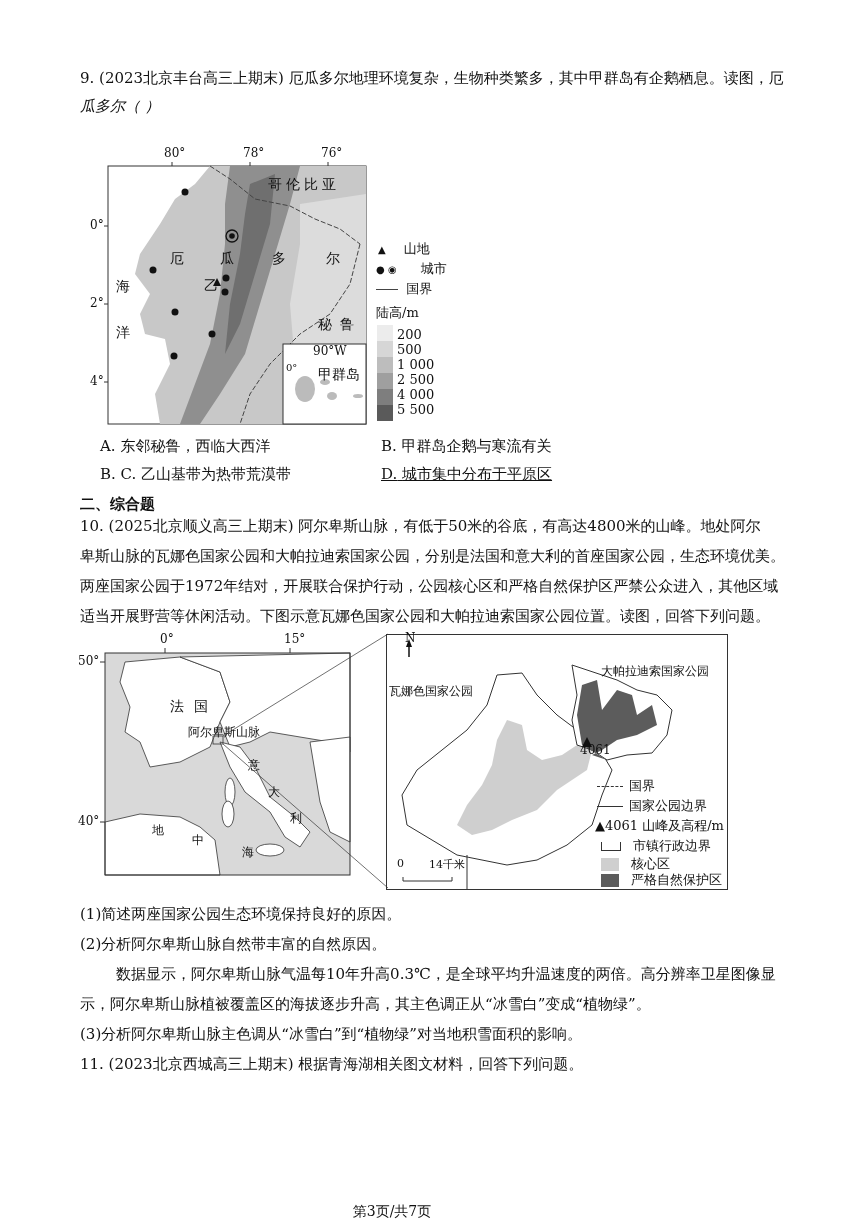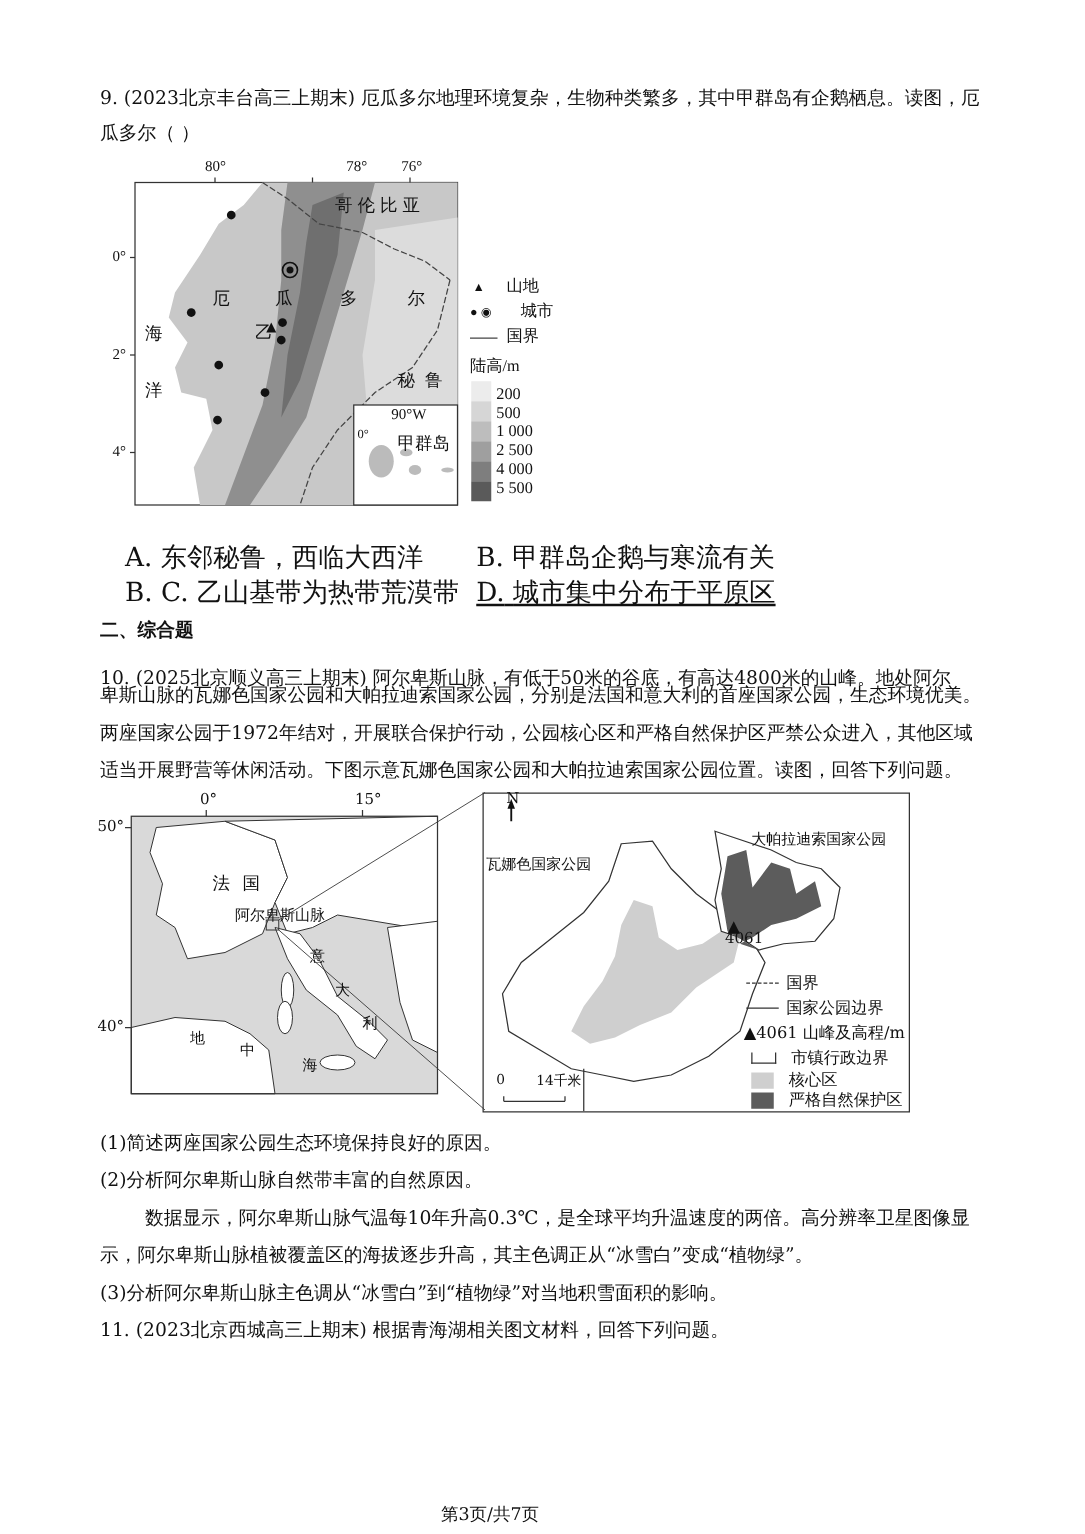--- a/index.html
+++ b/index.html
@@ -1,33 +1,33 @@
 <!DOCTYPE html>
 <html><head>
 <meta charset="utf-8">
 <style>
   html,body{margin:0;padding:0;background:#fff;}
   body{width:868px;height:1227px;position:relative;overflow:hidden;
        font-family:"DejaVu Serif","Liberation Serif",serif;color:#111;}
   .abs{position:absolute;}
   .txt{font-size:15px;line-height:20px;white-space:nowrap;}
-  .opt{font-size:21px;line-height:20px;white-space:nowrap;}
+  .opt{font-size:15px;line-height:20px;white-space:nowrap;}
   .map-label{position:absolute;font-size:14px;color:#111;}
   .small{font-size:12px;}
   .legend-row{position:absolute;font-size:13px;white-space:nowrap;}
   .sw{display:inline-block;width:18px;height:13px;vertical-align:middle;margin-right:4px;}
   .footer{font-size:14px;}
 </style>
 </head>
 <body>
 
 <div class="abs txt" style="left:80px;top:68px;">9. (2023北京丰台高三上期末) 厄瓜多尔地理环境复杂，生物种类繁多，其中甲群岛有企鹅栖息。读图，厄</div>
-<div class="abs txt" style="left:80px;top:96px;">瓜多尔（ ）</div>
-
-<div class="abs" style="left:100px;top:124px;width:350px;height:285px;font-family:Liberation Serif, serif;">
+<div class="abs txt" style="left:80px;top:96px;font-style:italic;">瓜多尔（ ）</div>
+
+<div class="abs" style="left:100px;top:144px;width:350px;height:285px;">
   <svg width="350" height="285" style="position:absolute;left:0;top:0;">
 
     <rect x="8" y="22" width="258" height="258" fill="#fff" stroke="#333" stroke-width="1"></rect>
 
     <path d="M110 22 L266 22 L266 280 L60 280 L55 250 L70 220 L65 195 L45 190 L40 170 L50 150 L35 130 L40 110 L60 80 L75 55 L95 40 Z" fill="#c8c8c8"></path>
     <path d="M130 22 L200 22 L190 60 L175 110 L160 160 L145 210 L120 250 L100 280 L80 280 L95 240 L110 200 L120 150 L125 100 L125 60 Z" fill="#8f8f8f"></path>
     <path d="M150 40 L175 30 L170 80 L155 130 L140 180 L125 210 L130 160 L140 110 L145 70 Z" fill="#6f6f6f"></path>
     <path d="M200 60 L266 50 L266 240 L220 250 L195 220 L190 160 L200 100 Z" fill="#dcdcdc"></path>
 
     <path d="M110 22 L130 35 L155 55 L190 62 L215 75 L240 85 L260 100" fill="none" stroke="#444" stroke-width="1" stroke-dasharray="5,2"></path>
@@ -51,21 +51,21 @@
     <line x1="4" y1="160" x2="8" y2="160" stroke="#333"></line>
     <line x1="4" y1="238" x2="8" y2="238" stroke="#333"></line>
 
     <rect x="183" y="200" width="83" height="80" fill="#fff" stroke="#333" stroke-width="1"></rect>
     <ellipse cx="205" cy="245" rx="10" ry="13" fill="#bbb"></ellipse>
     <ellipse cx="225" cy="238" rx="5" ry="3" fill="#bbb"></ellipse>
     <ellipse cx="232" cy="252" rx="5" ry="4" fill="#bbb"></ellipse>
     <ellipse cx="258" cy="252" rx="5" ry="2" fill="#bbb"></ellipse>
   </svg>
   <span class="map-label small" style="left:64px;top:2px;">80°</span>
-  <span class="map-label small" style="left:143px;top:2px;margin-left:34px;">78°</span>
+  <span class="map-label small" style="left:143px;top:2px;">78°</span>
   <span class="map-label small" style="left:221px;top:2px;">76°</span>
   <span class="map-label small" style="left:-10px;top:74px;">0°</span>
   <span class="map-label small" style="left:-10px;top:152px;">2°</span>
   <span class="map-label small" style="left:-10px;top:230px;">4°</span>
   <span class="map-label" style="left:168px;top:32px;letter-spacing:4px;">哥伦比亚</span>
   <span class="map-label" style="left:70px;top:106px;">厄</span>
   <span class="map-label" style="left:120px;top:106px;">瓜</span>
   <span class="map-label" style="left:172px;top:106px;">多</span>
   <span class="map-label" style="left:226px;top:106px;">尔</span>
   <span class="map-label" style="left:16px;top:134px;">海</span>
@@ -107,21 +107,21 @@
     </div>
 </div>
 
 <div class="abs opt" style="left:100px;top:436px;"><span>A.</span> <span>东邻秘鲁，西临大西洋</span></div>
 <div class="abs opt" style="left:381px;top:436px;"><span>B.</span> <span>甲群岛企鹅与寒流有关</span></div>
 <div class="abs opt" style="left:100px;top:464px;"><span>B.  C.</span> <span>乙山基带为热带荒漠带</span></div>
 <div class="abs opt" style="left:381px;top:464px;text-decoration:underline;"><span>D.</span> <span>城市集中分布于平原区</span></div>
 
 <div class="abs txt" style="left:80px;top:494px;font-weight:bold;">二、综合题</div>
 
-<div class="abs txt" style="left:80px;top:516px;margin-top:16px;">10. (2025北京顺义高三上期末)      阿尔卑斯山脉，有低于50米的谷底，有高达4800米的山峰。地处阿尔</div>
+<div class="abs txt" style="left:80px;top:516px;">10. (2025北京顺义高三上期末)      阿尔卑斯山脉，有低于50米的谷底，有高达4800米的山峰。地处阿尔</div>
 <div class="abs txt" style="left:80px;top:546px;">卑斯山脉的瓦娜色国家公园和大帕拉迪索国家公园，分别是法国和意大利的首座国家公园，生态环境优美。</div>
 <div class="abs txt" style="left:80px;top:576px;">两座国家公园于1972年结对，开展联合保护行动，公园核心区和严格自然保护区严禁公众进入，其他区域</div>
 <div class="abs txt" style="left:80px;top:606px;">适当开展野营等休闲活动。下图示意瓦娜色国家公园和大帕拉迪索国家公园位置。读图，回答下列问题。</div>
 
 <div class="abs" style="left:70px;top:632px;width:320px;height:258px;">
   <svg width="320" height="258" style="position:absolute;left:0;top:0;">
     <rect x="35" y="21" width="245" height="222" fill="#d9d9d9"></rect>
     <path d="M55 30 L110 25 L150 40 L160 70 L150 90 L140 115 L110 130 L80 135 L70 110 L55 100 L60 75 L50 50 Z" fill="#fff" stroke="#333" stroke-width="0.8"></path>
     <path d="M110 25 L280 21 L280 120 L260 110 L230 105 L200 100 L180 110 L160 115 L150 90 L160 70 L150 40 Z" fill="#fff" stroke="#333" stroke-width="0.8"></path>
     <path d="M150 110 L170 115 L185 135 L200 165 L225 185 L240 200 L230 215 L215 205 L200 180 L175 160 L160 135 Z" fill="#fff" stroke="#333" stroke-width="0.8"></path>

